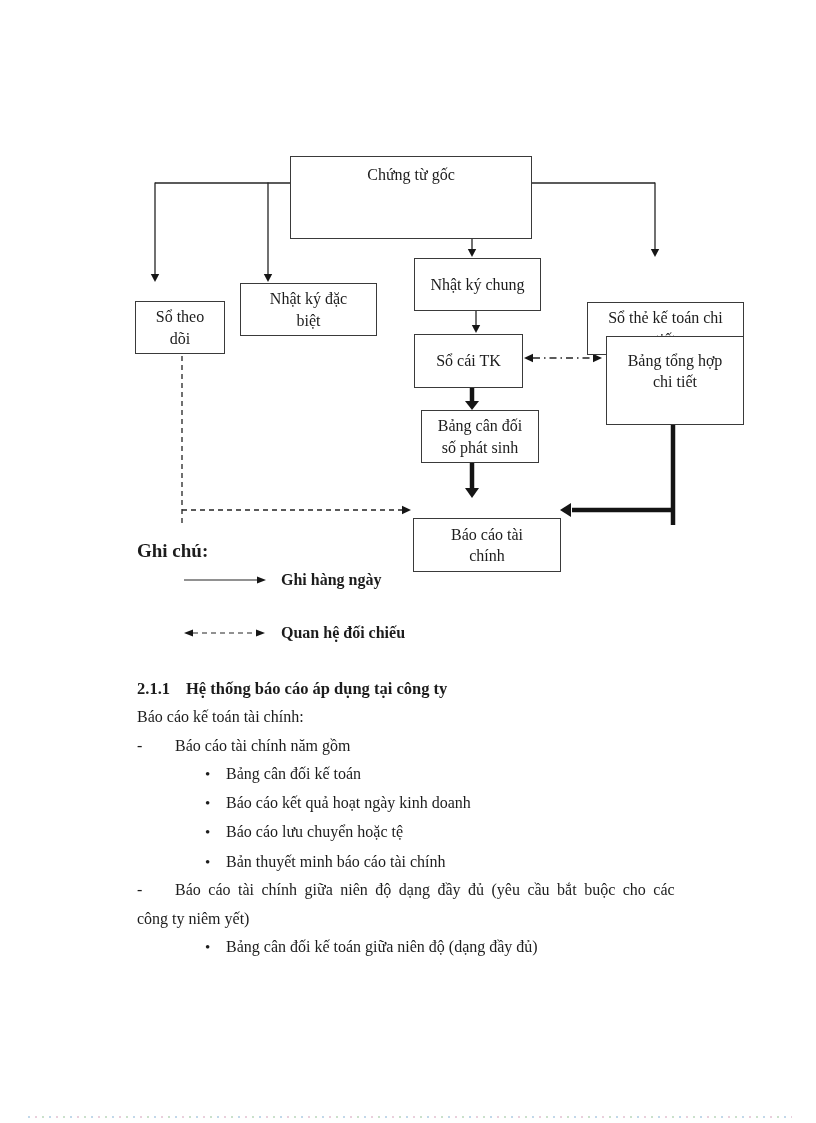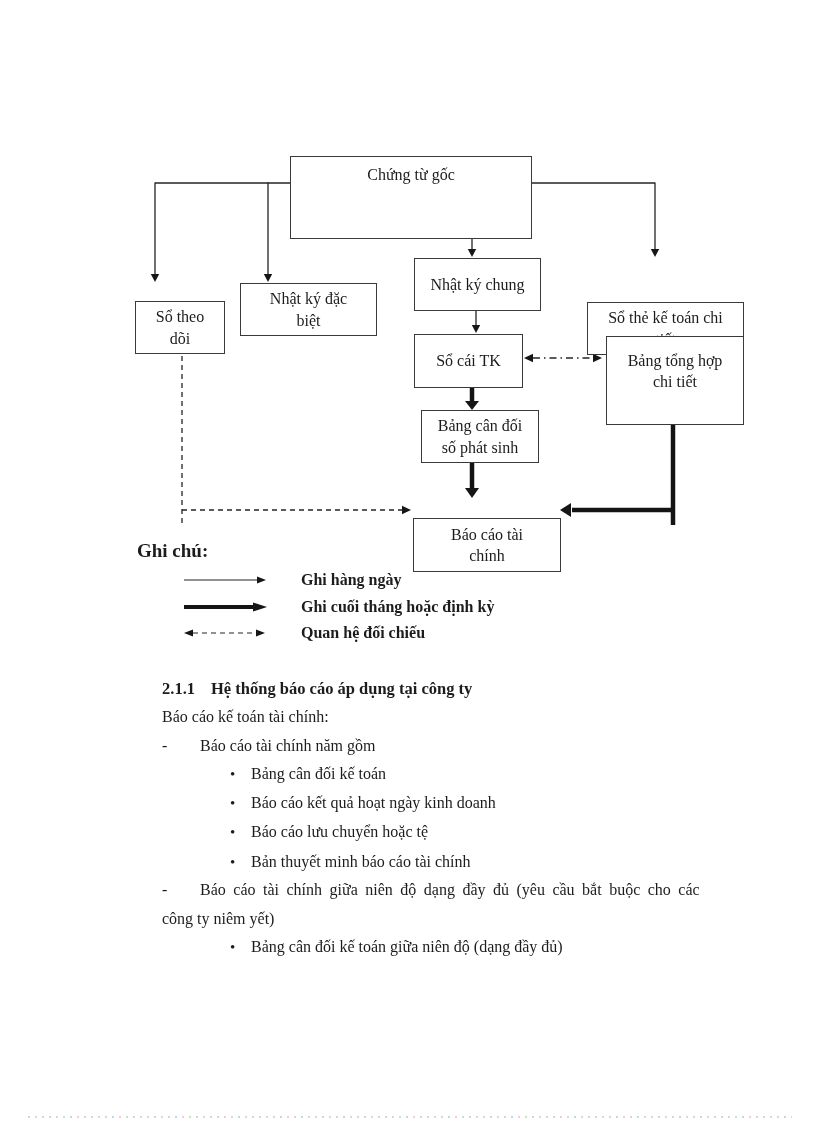--- a/index.html
+++ b/index.html
@@ -22,26 +22,26 @@
   .fbox{
     position:absolute;z-index:2;
     border:1px solid #3a3a3a;background:#fff;
     display:flex;flex-direction:column;align-items:center;justify-content:center;
     font-size:16px;line-height:1.32;text-align:center;
   }
   .fbox span{white-space:nowrap;display:block;}
   .fbox.topalign{justify-content:flex-start;}
 
   .legend-title{position:absolute;left:137px;top:540px;font-size:19px;font-weight:bold;z-index:2;}
-  .legend-row{position:absolute;left:183px;display:flex;align-items:center;z-index:2;gap:20px;}
+  .legend-row{position:absolute;left:183px;display:flex;align-items:center;z-index:2;}
   .legend-row svg{display:block;}
   .legend-label{margin-left:13px;font-size:16px;font-weight:bold;white-space:nowrap;}
 
   .content{position:absolute;left:137px;top:676px;width:604px;z-index:2;font-size:16px;}
-  .cline{position:absolute;left:0;width:604px;white-space:nowrap;margin-left:25px;}
+  .cline{position:absolute;left:0;width:604px;white-space:nowrap;}
   .heading{font-weight:bold;font-size:16.5px;}
   .heading .htext{margin-left:16px;}
   .dashrow .dash{display:inline-block;width:38px;}
   .bulletrow{padding-left:68px;}
   .bulletrow .bdot{display:inline-block;width:21px;font-size:15px;}
   .justify-sim{word-spacing:3.5px;}
 
   .pagenum{position:absolute;left:137px;top:1047px;width:620px;text-align:center;font-size:16px;z-index:2;}
   .bottom-rule{
     position:absolute;left:28px;right:24px;top:1116px;height:2px;z-index:2;opacity:.55;
@@ -152,27 +152,20 @@
   <div class="legend-title">Ghi chú:</div>
 
   <div class="legend-row" style="top:571px;">
     <svg width="85" height="14">
       <line x1="1" y1="7" x2="74" y2="7" stroke="#242424" stroke-width="1.2"></line>
       <polygon points="74,3.5 74,10.5 83,7" fill="#161616"></polygon>
     </svg>
     <span class="legend-label">Ghi hàng ngày</span>
   </div>
 
-  <div class="legend-row" style="top:598px;">
-    <svg width="85" height="14">
-      <line x1="1" y1="7" x2="70" y2="7" stroke="#141414" stroke-width="4"></line>
-      <polygon points="70,2.5 70,11.5 84,7" fill="#161616"></polygon>
-    </svg>
-    <span class="legend-label">Ghi cuối tháng hoặc định kỳ</span>
-  </div>
 
   <div class="legend-row" style="top:624px;">
     <svg width="85" height="14">
       <line x1="10" y1="7" x2="73" y2="7" stroke="#242424" stroke-width="1.2" stroke-dasharray="5 4"></line>
       <polygon points="10,3.5 10,10.5 1,7" fill="#161616"></polygon>
       <polygon points="73,3.5 73,10.5 82,7" fill="#161616"></polygon>
     </svg>
     <span class="legend-label">Quan hệ đối chiếu</span>
   </div>
 

